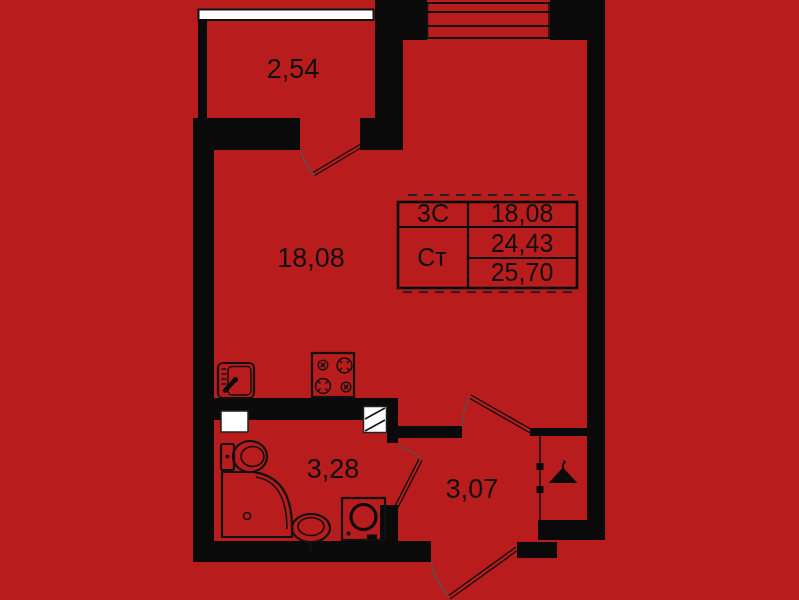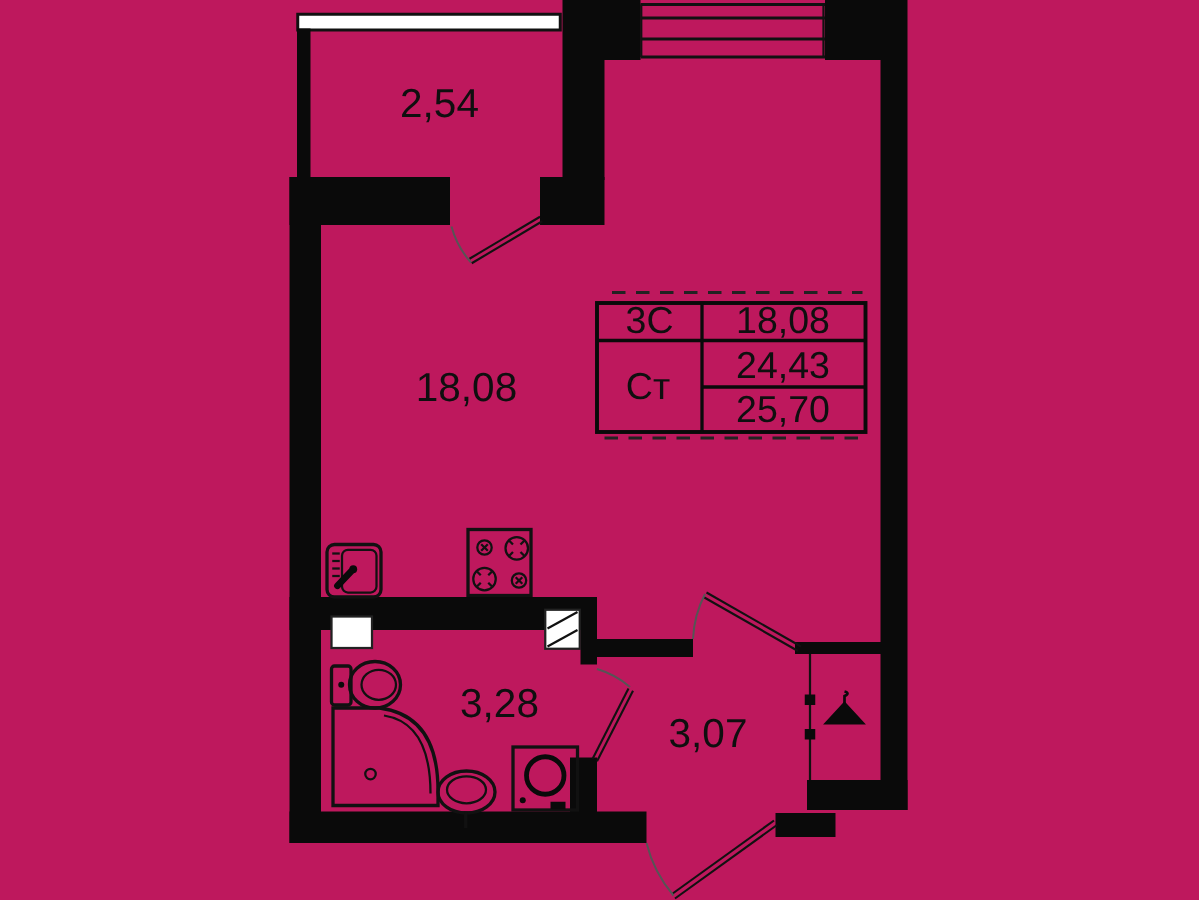--- a/index.html
+++ b/index.html
@@ -1,19 +1,19 @@
 <!DOCTYPE html>
 <html><head>
 <meta charset="utf-8">
 <style>
   html,body{margin:0;padding:0;background:#ffffff;}
   .plan-wrap{
     position:relative;
     width:799px;height:600px;
-    background:#be185d;
+    background:#b91c1c;
     font-family:"Liberation Sans", sans-serif;
     overflow:hidden;
   }
   svg{display:block;}
   .wall{fill:#0a0a0a;stroke:none;}
   .thinline{stroke:#111;stroke-width:2;fill:none;}
   .frame{fill:#ffffff;stroke:#111;stroke-width:2;}
   .fixture{fill:none;stroke:#111;stroke-width:2.2;}
   .fixture-thin{fill:none;stroke:#111;stroke-width:1.5;}
   .leaf{stroke:#111;stroke-width:1.4;fill:none;}

